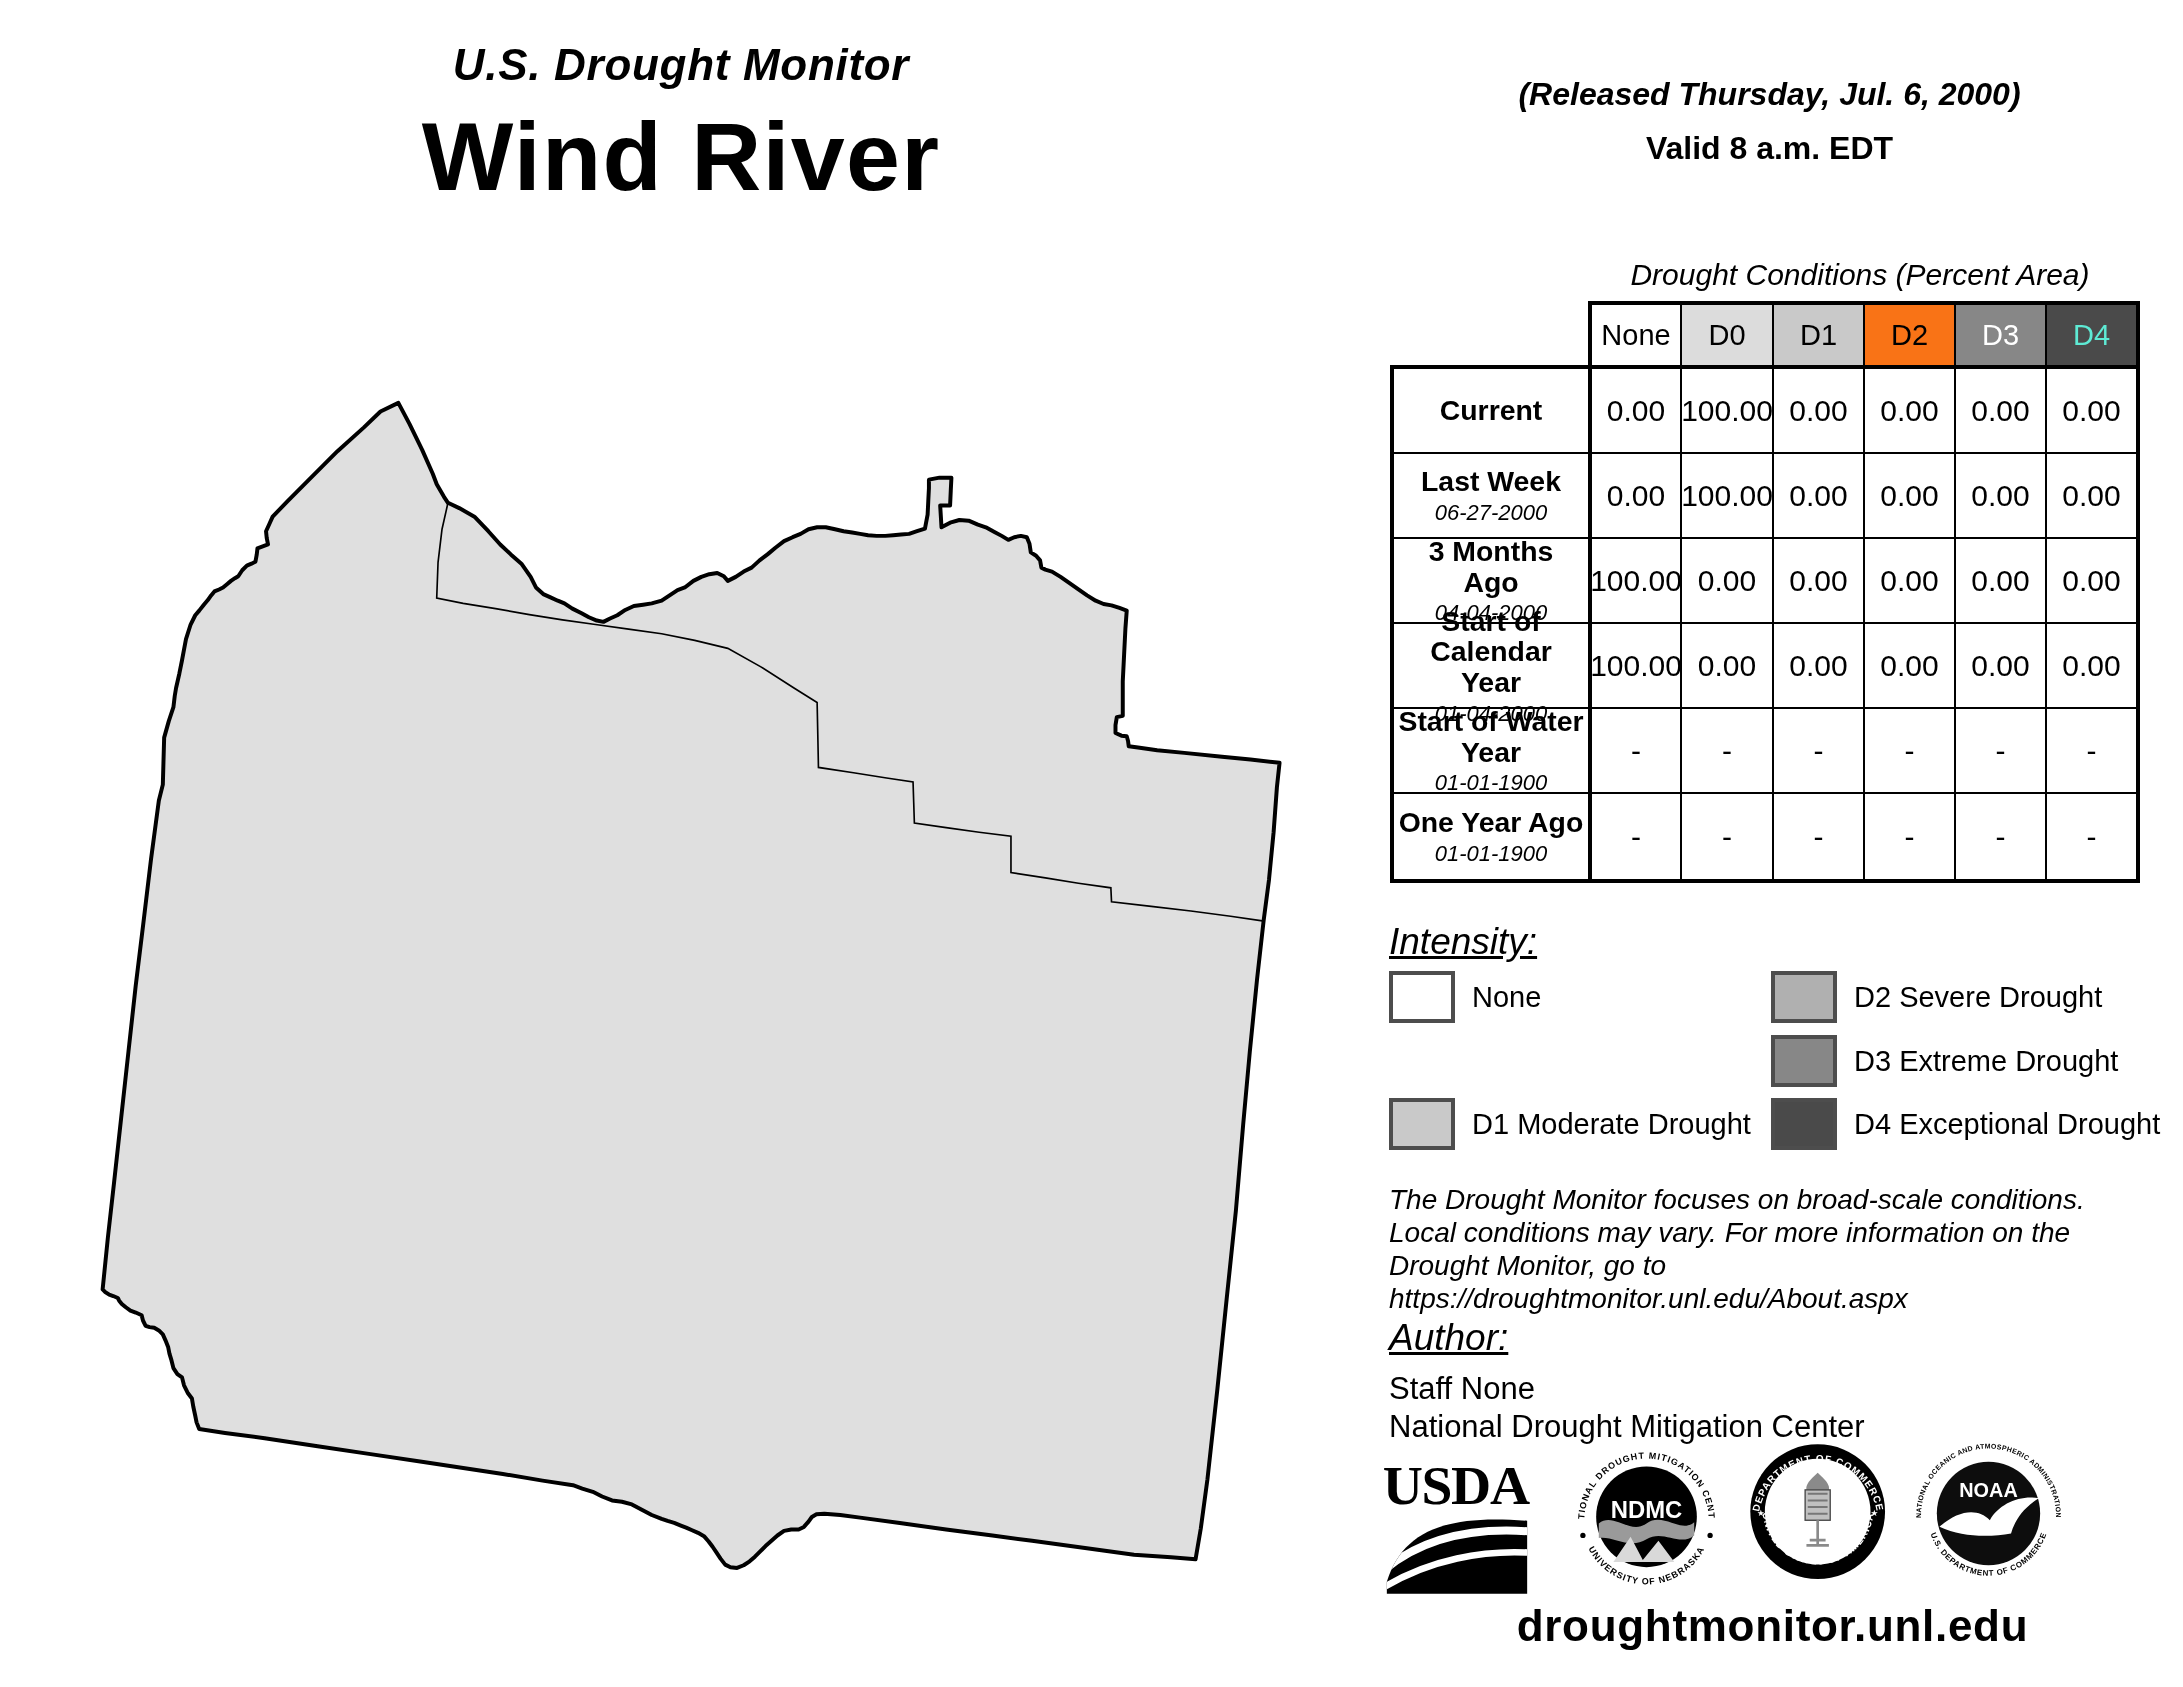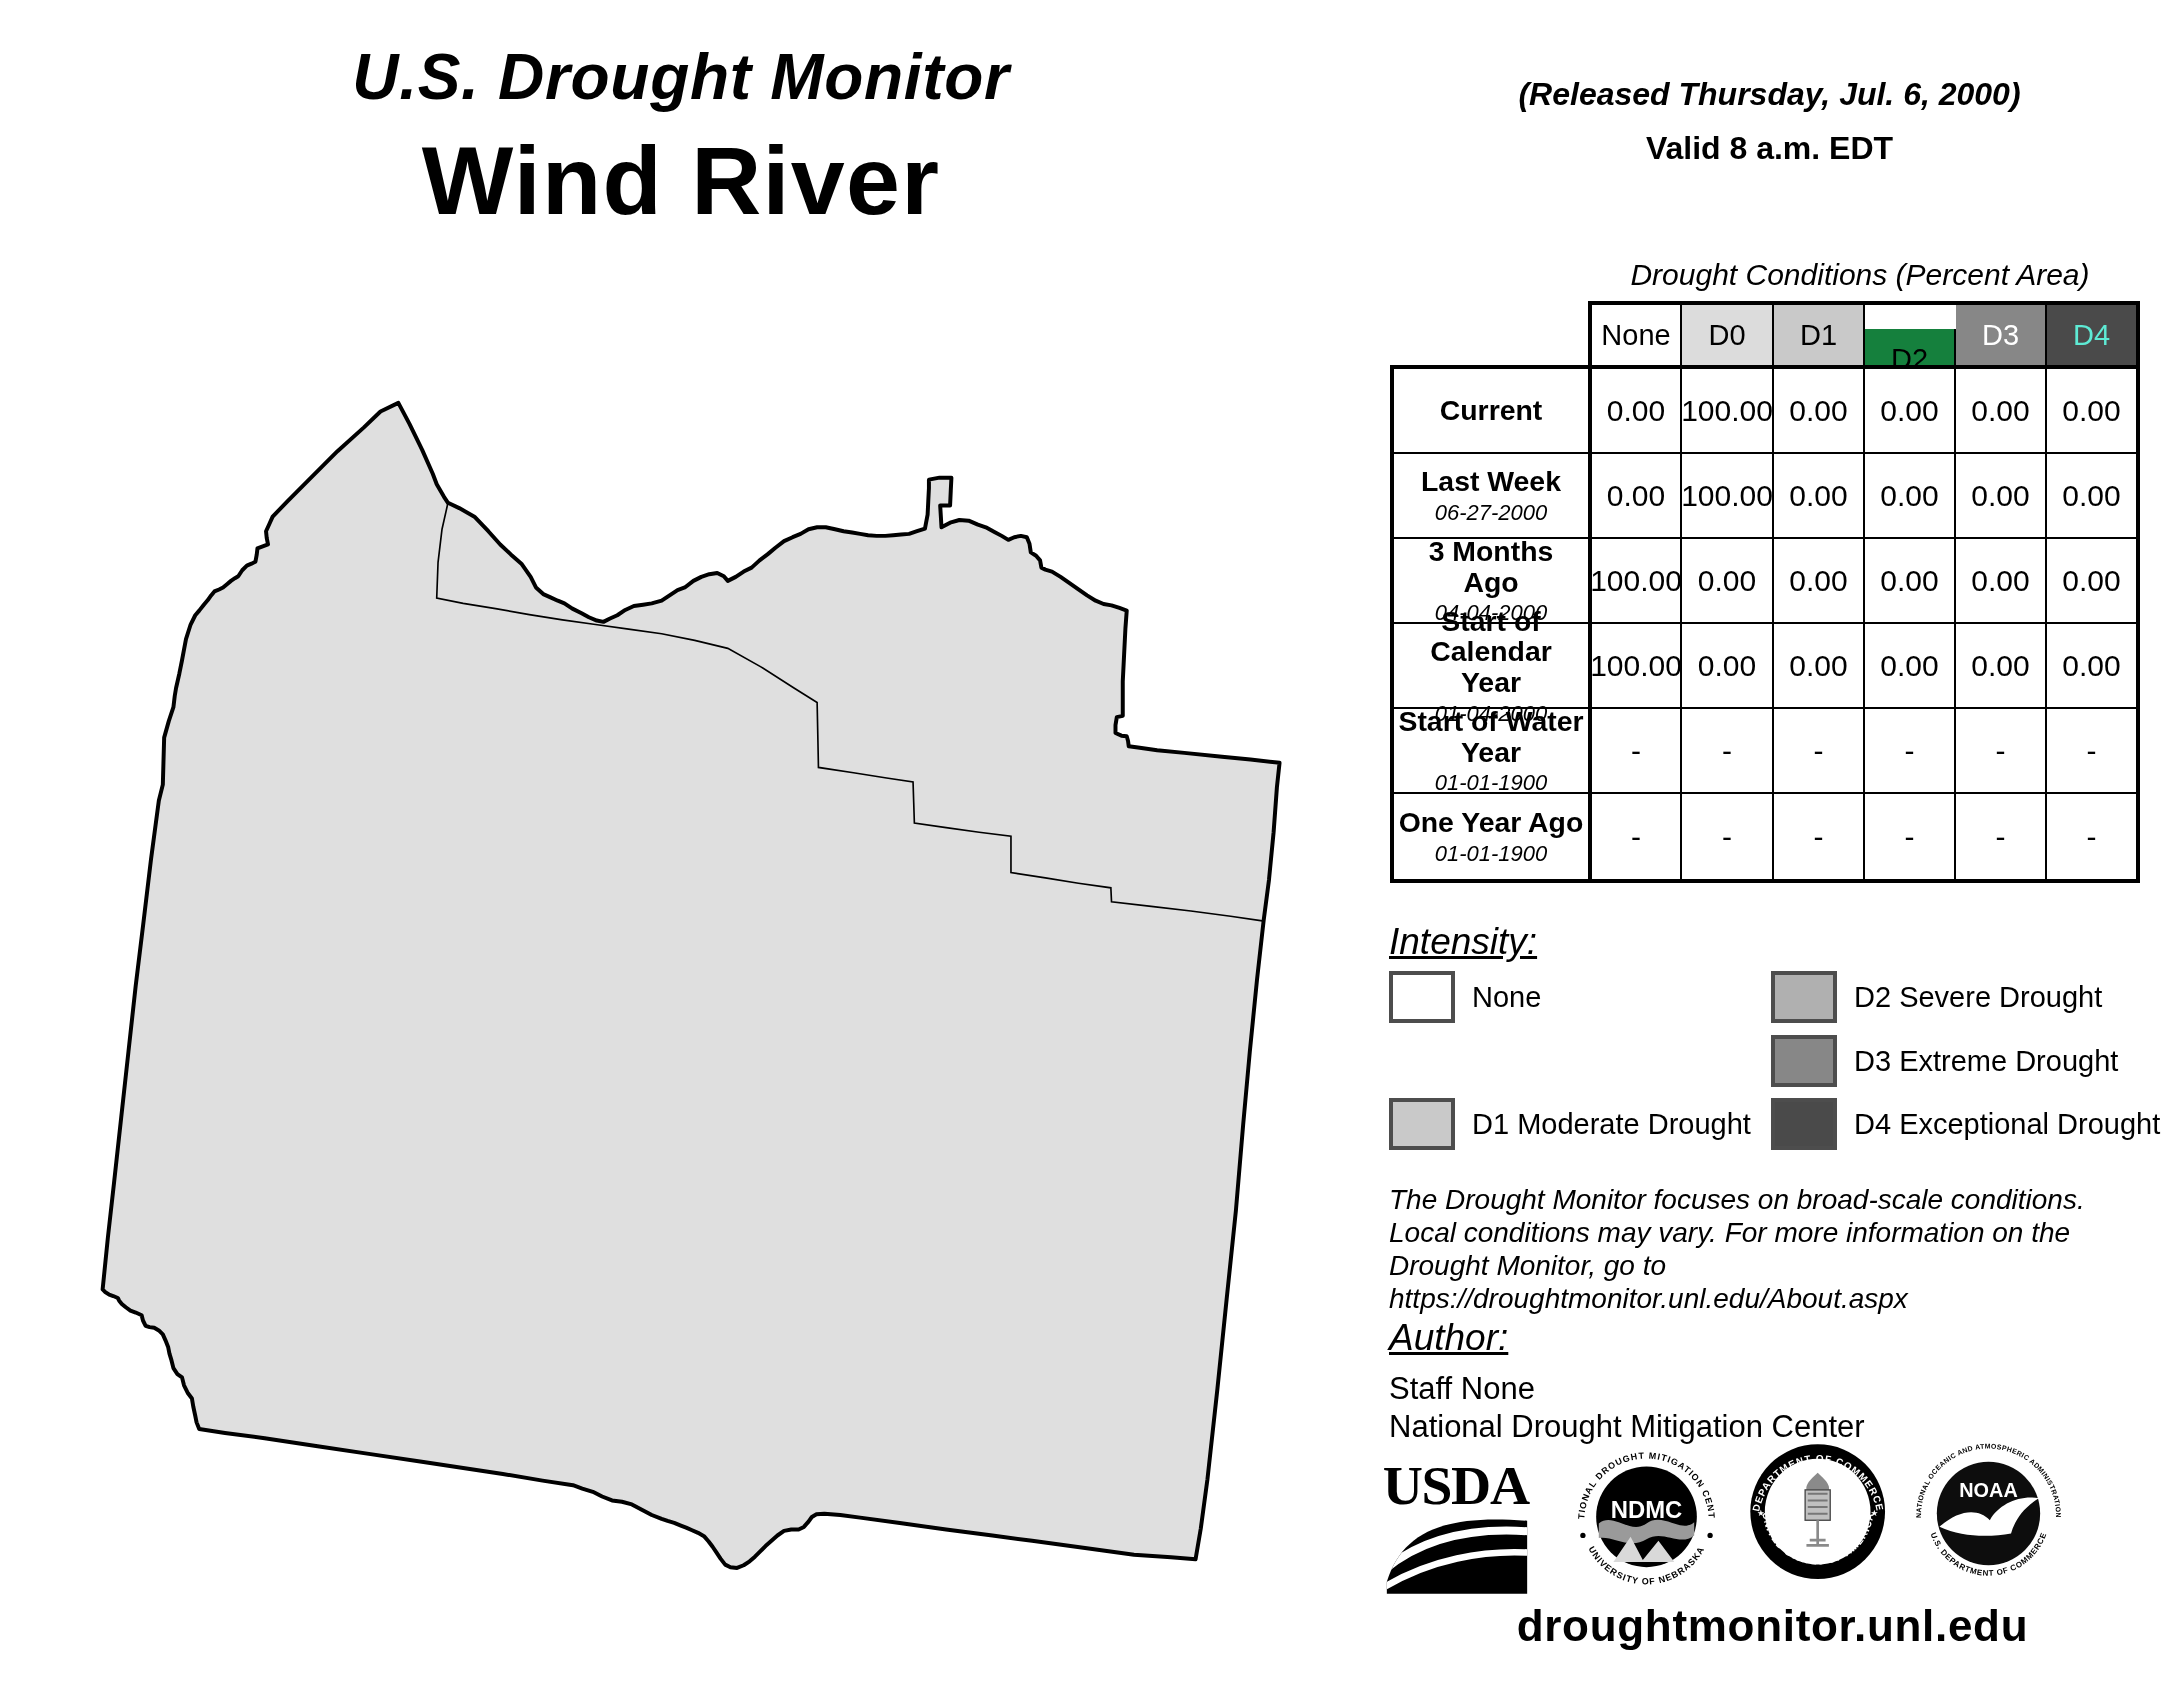--- a/index.html
+++ b/index.html
@@ -1,21 +1,21 @@
 <!DOCTYPE html>
 <html style="font-size:10.6px"><head>
 <meta charset="utf-8">
 <style>
   * { margin:0; padding:0; box-sizing:border-box; }
   html,body { width:2183px; height:1687px; background:#ffffff; font-family:"Liberation Sans", sans-serif; color:#000; overflow:hidden; position:relative; }
   .abs { position:absolute; }
 
   
   .title-block { left:99px; top:40px; width:1164px; text-align:center; }
-  .main-title  { font-size:64px; font-weight:bold; font-style:italic; letter-spacing:0.7px;text-align:center; }
+  .main-title  { font-size:44px; font-weight:bold; font-style:italic; letter-spacing:0.7px;text-align:center; }
   .region-title{ font-size:97px; font-weight:bold; margin-top:10.6px; letter-spacing:1.3px; }
 
   .date-block { left:1409px; top:63px; width:721px; text-align:center; }
   .map-date   { font-size:58px; font-weight:bold; }
   .released   { font-size:32px; font-weight:bold; font-style:italic; margin-top:13.2px; }
   .valid      { font-size:32px; font-weight:bold; margin-top:17px; }
 
   
   .table-title { left:1588px; top:258px; width:544px; text-align:center; font-size:30px; font-style:italic; }
 
@@ -66,21 +66,21 @@
 <div class="abs date-block">
   <div class="released">(Released Thursday, Jul. 6, 2000)</div>
   <div class="valid">Valid 8 a.m. EDT</div>
 </div>
 
 <div class="abs table-title">Drought Conditions (Percent Area)</div>
 <div class="abs dm-header" id="dm-header">
     <div class="hcell" style="background: rgb(255, 255, 255); color: rgb(0, 0, 0);">None</div>
     <div class="hcell" style="background: rgb(220, 220, 220); color: rgb(0, 0, 0);">D0</div>
     <div class="hcell" style="background: rgb(201, 201, 201); color: rgb(0, 0, 0);">D1</div>
-    <div class="hcell" style="background: #15803d; color: rgb(0, 0, 0); margin-top: 24px;">D2</div>
+    <div class="hcell" style="background: #f97316; color: rgb(0, 0, 0);">D2</div>
     <div class="hcell" style="background: rgb(135, 135, 135); color: rgb(255, 255, 255);">D3</div>
     <div class="hcell" style="background: rgb(74, 74, 74); color: #5eead4;">D4</div>
   </div>
 <div class="abs dm-body" id="dm-body">
     <div class="cell labelcell">
       <div>Current</div>
     </div>
     <div class="cell">0.00</div>
     <div class="cell">100.00</div>
     <div class="cell">0.00</div>

